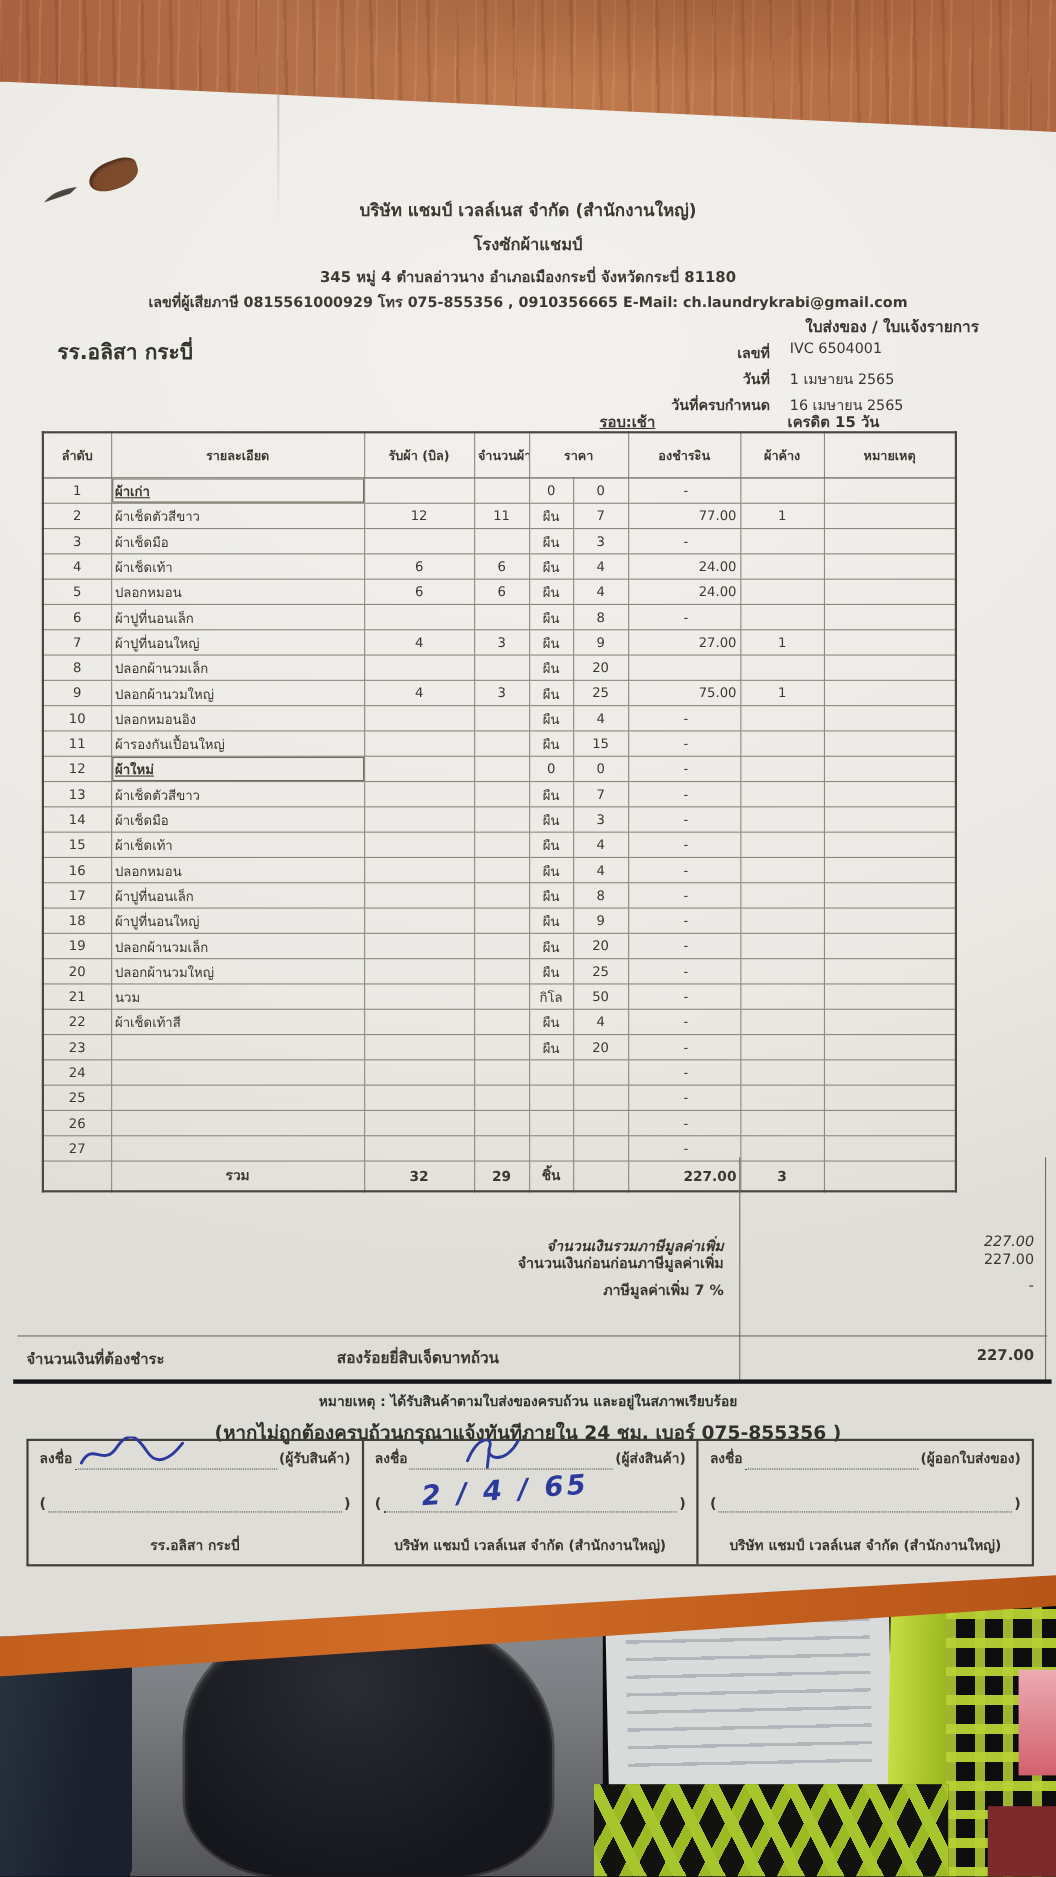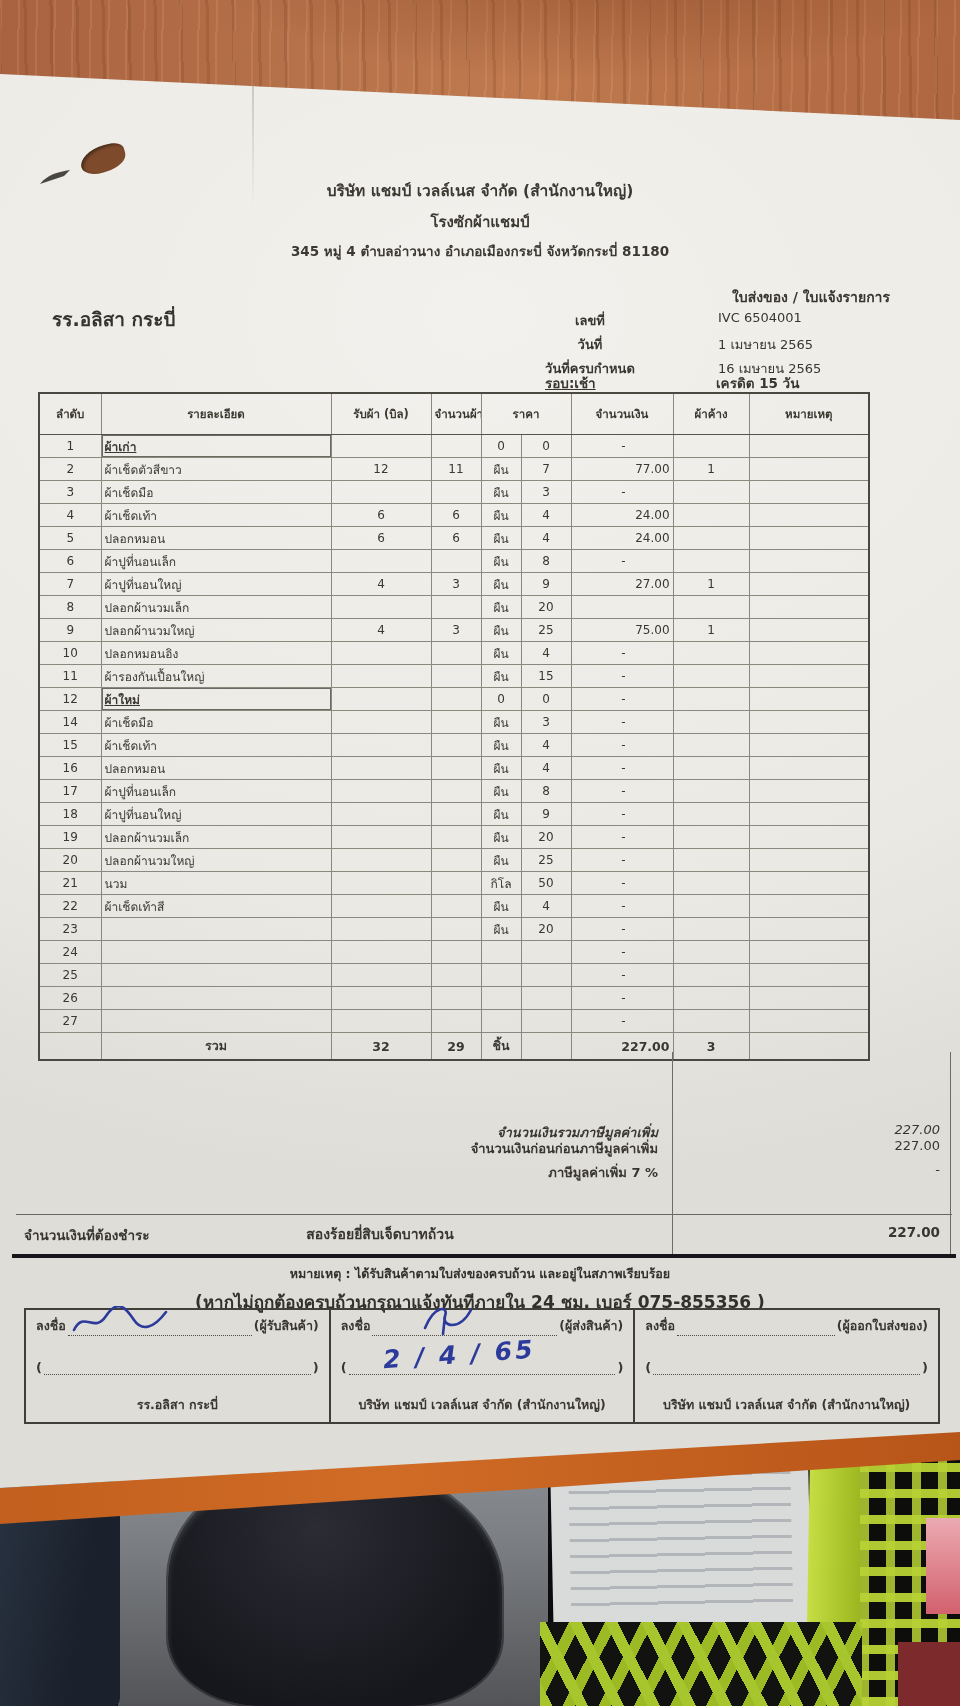--- a/index.html
+++ b/index.html
@@ -60,21 +60,21 @@
   .pencil-mark{position:absolute;left:36px;top:106px;}
 
   .co{position:absolute;left:0;width:100%;text-align:center;font-weight:700;color:#3b3931;}
   .co.l1{top:120px;font-size:15.5px;}
   .co.l2{top:152px;font-size:15px;}
   .co.l3{top:182px;font-size:13.5px;}
   .co.l4{top:206px;font-size:13px;}
   .doc-title{position:absolute;left:0;right:70px;top:228px;text-align:right;font-weight:700;font-size:14px;margin-left:29px;}
   .customer{position:absolute;left:52px;top:246px;font-weight:700;font-size:19px;color:#34332c;}
 
-  .meta-label{position:absolute;left:480px;width:220px;text-align:center;font-weight:700;font-size:13px;}
+  .meta-label{position:absolute;left:480px;width:220px;text-align:right;font-weight:700;font-size:13px;}
   .meta-value{position:absolute;left:718px;width:225px;font-size:13px;}
   .m1{top:252px;} .m2{top:276px;} .m3{top:300px;}
   .round{position:absolute;left:545px;top:314px;font-weight:700;font-size:13.5px;text-decoration:underline;}
   .credit{position:absolute;left:716px;top:314px;font-weight:700;font-size:13.5px;}
 
   
   table.items{position:absolute;left:38px;top:334px;width:830px;border-collapse:collapse;
     table-layout:fixed;border:2px solid #4a4841;}
   table.items th,table.items td{border:1px solid #8b897d;overflow:hidden;white-space:nowrap;
     font-size:12px;padding:0 3px;color:#3a382f;}
@@ -150,20 +150,21 @@
   <div class="paper">
     <div class="crease"></div>
     <div class="hole"></div>
     <svg class="pencil-mark" width="40" height="28" viewBox="0 0 40 28">
       <path d="M4 20 C 12 10, 22 8, 34 6 L 28 12 Z" fill="#4a4640"></path>
     </svg>
 
     <div class="co l1">บริษัท แชมป์ เวลล์เนส จำกัด (สำนักงานใหญ่)</div>
     <div class="co l2">โรงซักผ้าแชมป์</div>
     <div class="co l3">345 หมู่ 4 ตำบลอ่าวนาง อำเภอเมืองกระบี่ จังหวัดกระบี่ 81180</div>
+    <div class="co l4">เลขที่ผู้เสียภาษี 0815561000929 โทร 075-855356 , 0910356665 E-Mail: ch.laundrykrabi@gmail.com</div>
 
     <div class="doc-title">ใบส่งของ / ใบแจ้งรายการ</div>
     <div class="customer">รร.อลิสา กระบี่</div>
 
     <div class="meta-label m1">เลขที่</div>
     <div class="meta-value m1">IVC 6504001</div>
     <div class="meta-label m2">วันที่</div>
     <div class="meta-value m2">1 เมษายน 2565</div>
     <div class="meta-label m3">วันที่ครบกำหนด</div>
     <div class="meta-value m3">16 เมษายน 2565</div>
@@ -182,21 +183,21 @@
           <col style="width:76px">
           <col style="width:120px">
       </colgroup>
       <thead>
         <tr>
           <th>ลำดับ</th>
           <th>รายละเอียด</th>
           <th>รับผ้า (บิล)</th>
           <th>จำนวนผ้า</th>
           <th colspan="2">ราคา</th>
-          <th>จำนวนเงิน</th>
+          <th>องชำระิน</th>
           <th>ผ้าค้าง</th>
           <th>หมายเหตุ</th>
         </tr>
       </thead>
       <tbody id="tbody">
           <tr>
             <td class="col-no">1</td>
             <td class="col-desc section">ผ้าเก่า</td>
             <td class="col-received"></td>
             <td class="col-qty"></td>
@@ -316,20 +317,31 @@
             <td class="col-pending"></td>
             <td class="col-note"></td>
           </tr>
           <tr>
             <td class="col-no">12</td>
             <td class="col-desc section">ผ้าใหม่</td>
             <td class="col-received"></td>
             <td class="col-qty"></td>
             <td class="col-unit">0</td>
             <td class="col-price">0</td>
+            <td class="col-amount dash">-</td>
+            <td class="col-pending"></td>
+            <td class="col-note"></td>
+          </tr>
+          <tr>
+            <td class="col-no">13</td>
+            <td class="col-desc">ผ้าเช็ดตัวสีขาว</td>
+            <td class="col-received"></td>
+            <td class="col-qty"></td>
+            <td class="col-unit">ผืน</td>
+            <td class="col-price">7</td>
             <td class="col-amount dash">-</td>
             <td class="col-pending"></td>
             <td class="col-note"></td>
           </tr>
           <tr>
             <td class="col-no">14</td>
             <td class="col-desc">ผ้าเช็ดมือ</td>
             <td class="col-received"></td>
             <td class="col-qty"></td>
             <td class="col-unit">ผืน</td>

